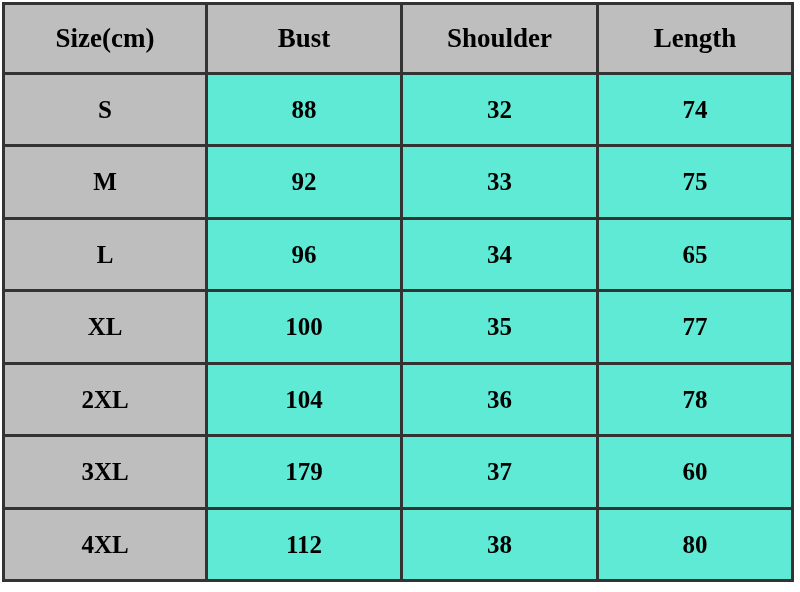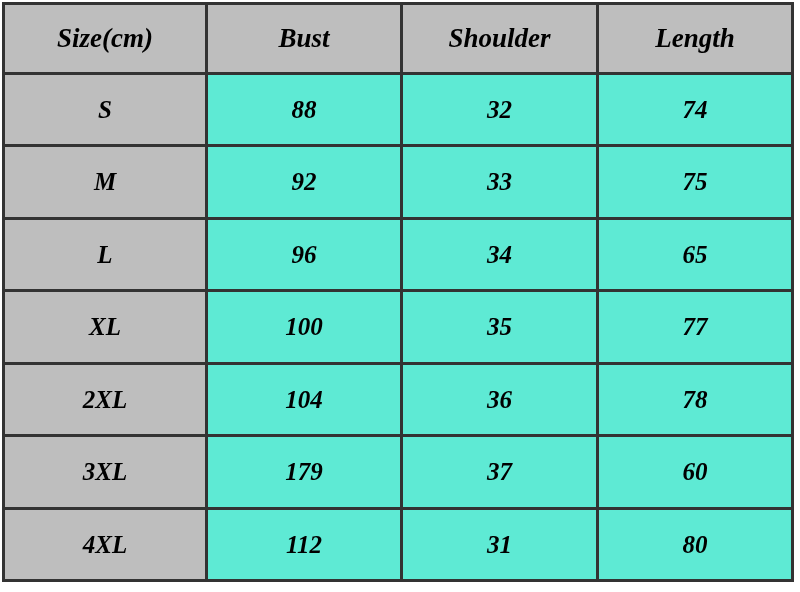--- a/index.html
+++ b/index.html
@@ -12,21 +12,20 @@
     height: 592px;
     overflow: hidden;
     font-family: "Liberation Serif", "DejaVu Serif", serif;
   }
   .chart-wrap {
     position: absolute;
     left: 2px;
     top: 2px;
     width: 789px;
     height: 580px;
-    font-style: italic;
   }
   table.size-chart {
     border-collapse: collapse;
     table-layout: fixed;
     width: 789px;
     height: 580px;
     background: #ffffff;
   }
   table.size-chart col.c-size   { width: 203px; }
   table.size-chart col.c-bust   { width: 195px; }
@@ -109,18 +108,18 @@
       </tr>
       <tr>
         <td class="size-cell">3XL</td>
         <td>179</td>
         <td>37</td>
         <td>60</td>
       </tr>
       <tr>
         <td class="size-cell">4XL</td>
         <td>112</td>
-        <td>31</td>
+        <td>38</td>
         <td>80</td>
       </tr>
     </tbody>
   </table>
 </div>
 
 </body></html>

